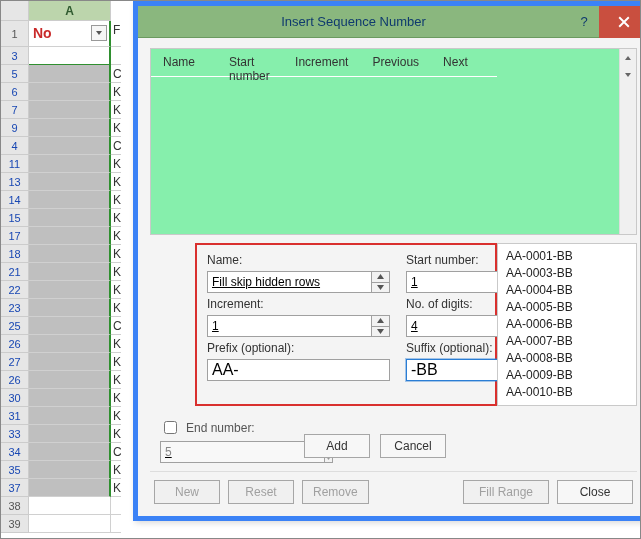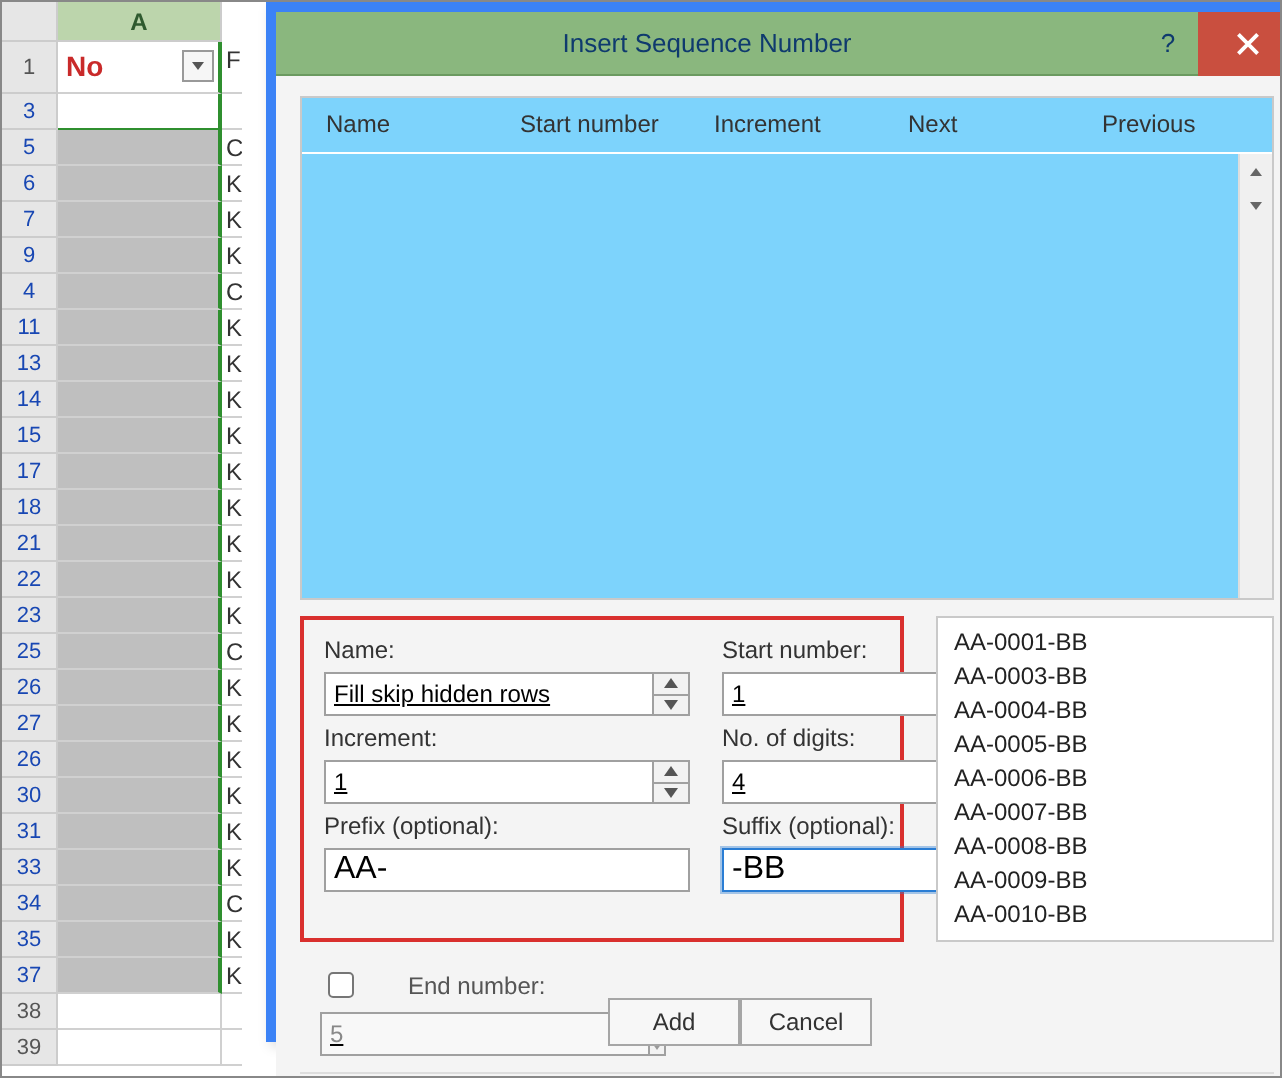--- a/index.html
+++ b/index.html
@@ -45,49 +45,49 @@
   .titlebar {
     height:32px; background:#8ab77e; display:flex; align-items:center;
     border-bottom:1px solid #6b9a60;
   }
   .titlebar .title { flex:1; text-align:center; color:#0f3a6e; font-size:13px; }
   .titlebar .help { width:30px; text-align:center; color:#0f3a6e; cursor:pointer; font-size:13px;}
   .titlebar .close { width:50px; height:32px; background:#c94f3f; color:#fff; display:flex; align-items:center; justify-content:center; cursor:pointer;}
   .titlebar .close svg { width:12px; height:12px; }
   .body { flex:1; padding:10px 12px; background:#f4f4f4; display:flex; flex-direction:column; gap:8px;}
   .listpanel {
-    height:252px; background:#7dd3fc; border:1px solid #c9c9c9; border-right:none;
-    display:flex; flex-direction:column;
+    height:187px; background:#86efac; border:1px solid #c9c9c9; border-right:none;
+    display:flex; flex-direction:row;
   }
   .listhdr { display:flex; height:28px; border-bottom:1px solid #fff; }
   .listhdr div { flex:1; padding:6px 12px; color:#333; }
   .listbody { flex:1; position:relative; }
   .scrollbar { position:absolute; right:0; top:0; bottom:0; width:17px; background:#f0f0f0; border-left:1px solid #ddd;}
   .scrollbar .arrow { height:17px; display:flex; align-items:center; justify-content:center; color:#666; }
   .scrollbar .arrow svg{width:8px;height:8px;}
   .listpanel-outer{ border-right:1px solid #c9c9c9;}
 
-  .form-area { display:flex; gap:16px; }
+  .form-area { display:flex; gap:0;margin-left:45px; }
   .redbox { border:2px solid #d9302e; padding:8px 10px 10px 10px; width:302px; display:grid; grid-template-columns:1fr 1fr; column-gap:16px; row-gap:4px; align-content:start;}
   .lbl { color:#333; }
   .spin { display:flex;text-decoration:underline; }
   .spin input { flex:1; border:1px solid #a0a0a0; height:22px; padding:0 4px; font-size:12px; background:#fff;}
   .spin .btns { width:18px; display:flex; flex-direction:column; border:1px solid #a0a0a0; border-left:none;}
   .spin .btns div { flex:1; display:flex; align-items:center; justify-content:center; background:#f2f2f2; cursor:pointer;}
   .spin .btns div:first-child{border-bottom:1px solid #a0a0a0;}
   .spin .btns svg{width:7px;height:5px;}
   .txt { border:1px solid #a0a0a0; height:22px; padding:0 4px; font-size:16px; width:100%; background:#fff;}
   .txt.focus{border:1px solid #2a7dd4; outline:1px solid rgba(42,125,212,.4);}
   .preview { flex:1; border:1px solid #c9c9c9; background:#fff; padding:4px 8px; line-height:17px; color:#222; font-size:12px;}
 
   .below-red { display:flex; gap:16px; align-items:flex-start; padding:4px 0 0 10px;}
   .endrow { display:flex; flex-direction:column; gap:4px; width:128px;}
-  .chk { display:flex; align-items:center; gap:24px; color:#555;}
+  .chk { display:flex; align-items:center; gap:6px; color:#555;}
   .chk input {width:13px;height:13px;}
-  .midbtns { display:flex; padding-top:16px;}
+  .midbtns { display:flex; gap:10px; padding-top:16px;}
   .btn { height:24px; min-width:66px; border:1px solid #a6a6a6; background:#f7f7f7; color:#333; font-size:12px; cursor:pointer; padding:0 10px;}
   .btn.disabled{ color:#a0a0a0; background:#f0f0f0; cursor:default;}
   .bottombar { display:flex; gap:8px; padding:8px 4px 2px 4px; border-top:1px solid #ddd;}
   .bottombar .spacer{flex:1;}
   .spin.disabled input{color:#888;background:#f8f8f8;}
 </style>
 </head>
 <body>
 
 <div class="sheet">
@@ -253,22 +253,22 @@
         </svg>
     </div>
   </div>
   <div class="body">
     <div class="listpanel-outer">
     <div class="listpanel">
       <div class="listhdr">
         <div>Name</div>
         <div>Start number</div>
         <div>Increment</div>
+        <div>Previous</div>
         <div>Next</div>
-        <div>Previous</div>
       </div>
       <div class="listbody">
         <div class="scrollbar">
           <div class="arrow">
                 <svg viewBox="0 0 8 8">
                   <path d="M1 6 L4 2 L7 6 Z" fill="#666"></path>
                 </svg>
               </div>
           <div style="flex:1"></div>
           <div class="arrow">

